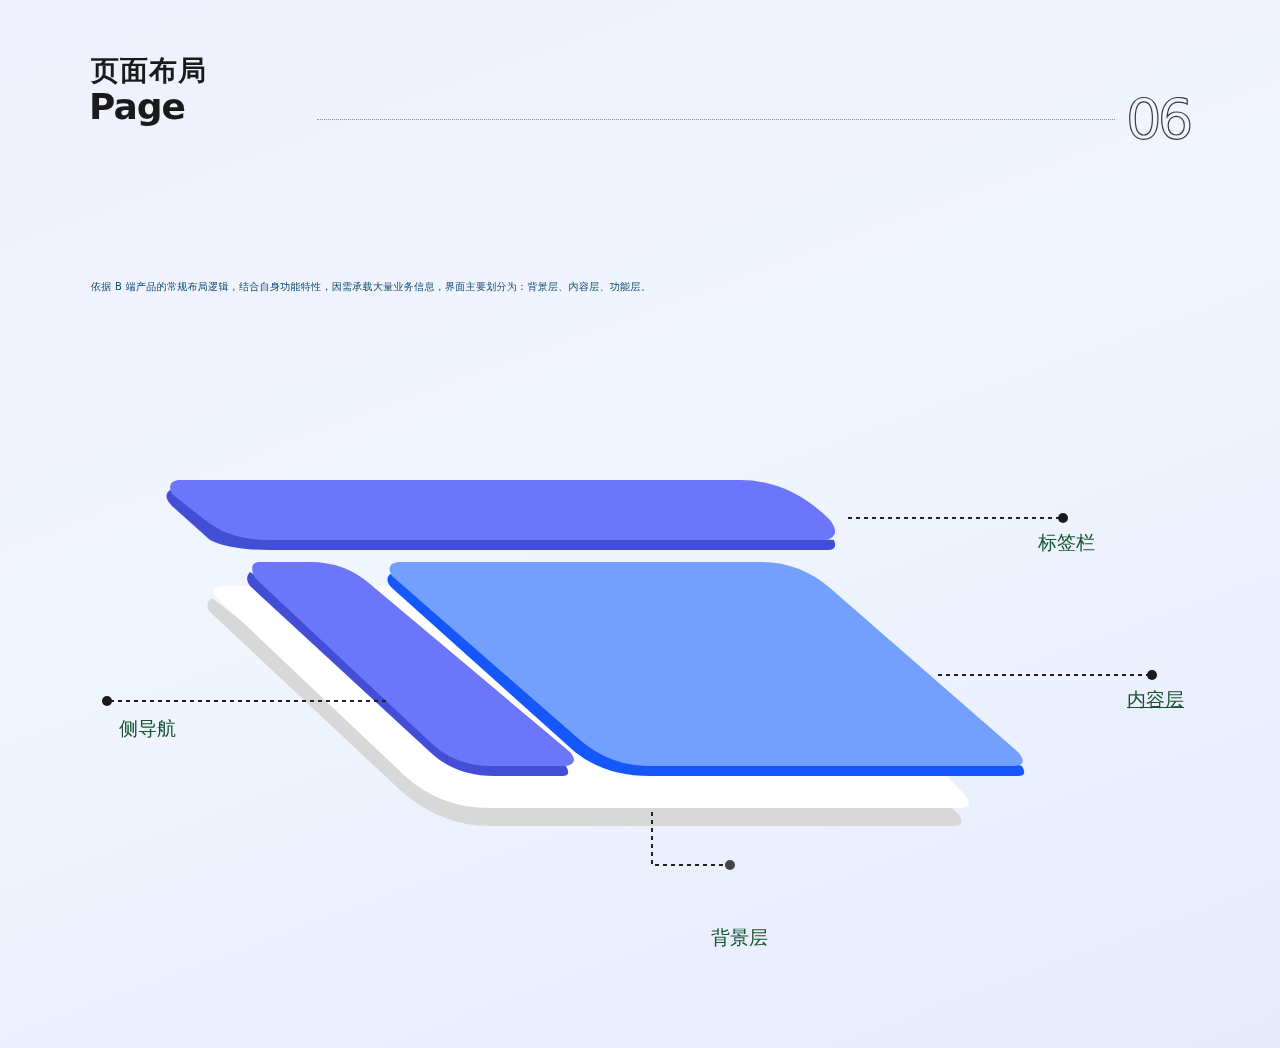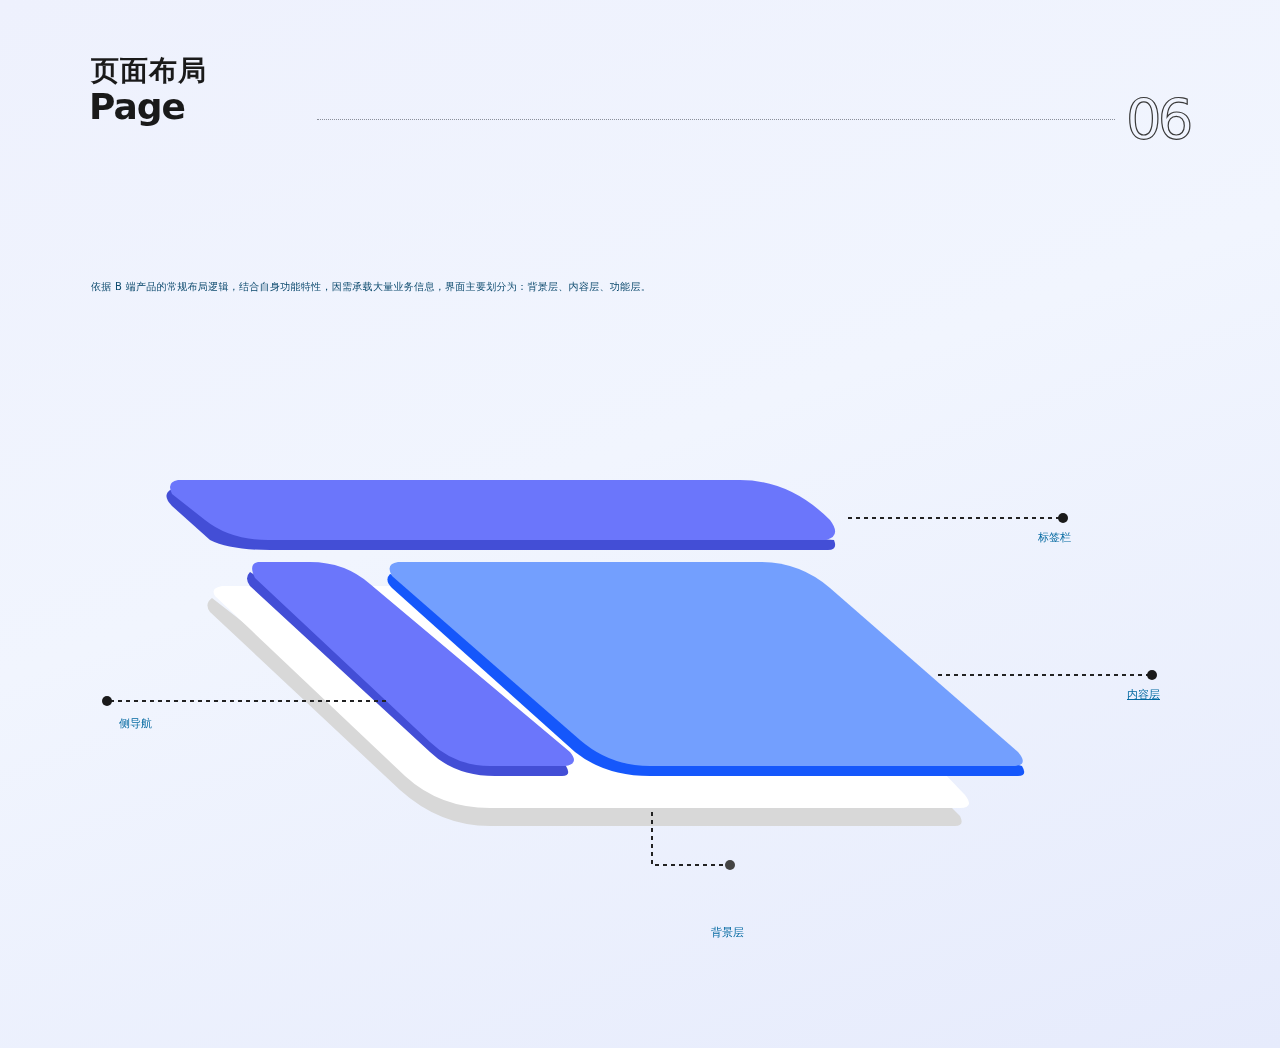--- a/index.html
+++ b/index.html
@@ -5,21 +5,21 @@
   html,body{margin:0;padding:0;}
   body{width:1280px;height:1048px;position:relative;overflow:hidden;
     background:linear-gradient(160deg,#eef1fd 0%,#f1f5fe 45%,#e6ebfc 100%);
     font-family:"Liberation Sans","DejaVu Sans",sans-serif;color:#1a1a1a;}
   .zh-title{position:absolute;left:91px;top:52px;font-size:28px;font-weight:700;letter-spacing:1px;font-family:"DejaVu Sans",sans-serif;}
   .en-title{position:absolute;left:89px;top:76px;font-size:36px;font-weight:700;line-height:62px;letter-spacing:-1px;font-family:"DejaVu Sans",sans-serif;}
   .rule{position:absolute;left:317px;top:119px;width:798px;height:0;border-top:1px dotted #8a8f9a;}
   .num{position:absolute;left:1124px;top:86px;width:70px;height:60px;}
   .desc{position:absolute;left:91px;top:260px;font-size:10px;color:#0c4a6e;font-family:"DejaVu Sans",sans-serif;letter-spacing:0.3px;margin-top:20px;}
   .diagram{position:absolute;left:0;top:0;width:1280px;height:1048px;}
-  .lbl{position:absolute;font-size:11px;color:#0369a1;font-family:"DejaVu Sans",sans-serif;}
+  .lbl{position:absolute;font-size:19px;color:#14532d;font-family:"DejaVu Sans",sans-serif;}
 </style>
 </head>
 <body>
 
 <div class="zh-title">页面布局</div>
 <div class="en-title">
   <div>Page</div>
 </div>
 <div class="rule"></div>
 <svg class="num" viewBox="0 0 70 60">

